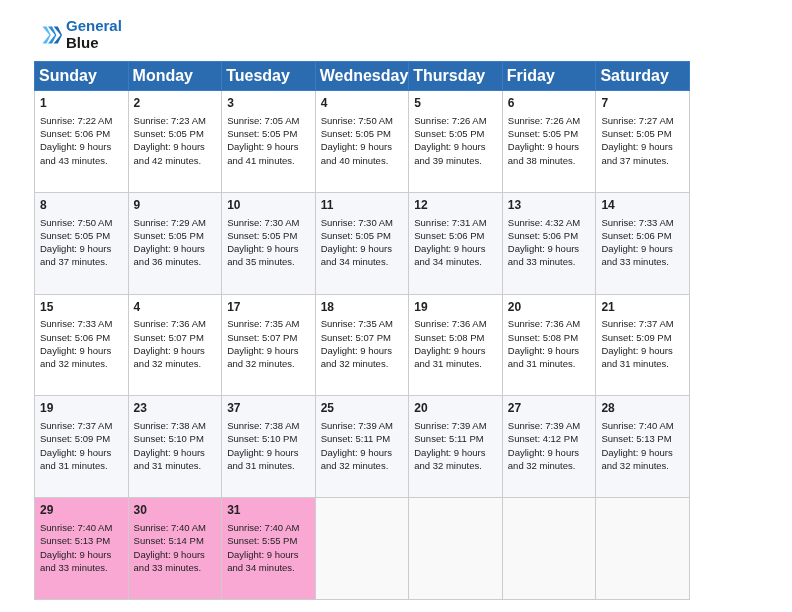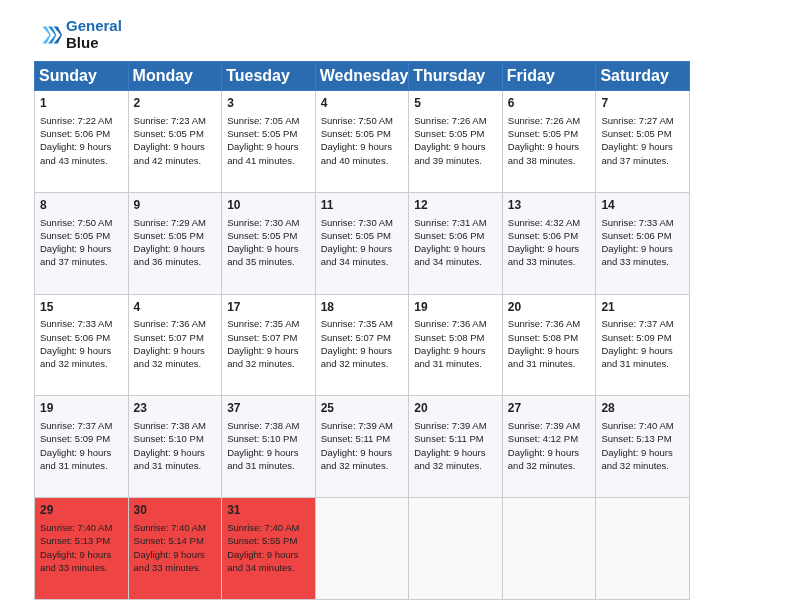--- a/index.html
+++ b/index.html
@@ -87,21 +87,21 @@
     .day-num {
       font-size: 12px;
       font-weight: bold;
       display: block;
       margin-bottom: 2px;
     }
     .empty {
       background: #f9f9f9 !important;
     }
     .calendar tbody tr:last-child td {
-      background: #ef4444;
+      background: #f9a8d4;
     }
   </style>
 </head>
 <body>
 
 <div class="page">
   <div class="header">
     <div class="logo">
       <svg class="logo-icon" viewBox="0 0 40 40">
         <polygon points="28,8 38,20 28,32 34,32 40,20 34,8" fill="#1a6ab5"></polygon>

